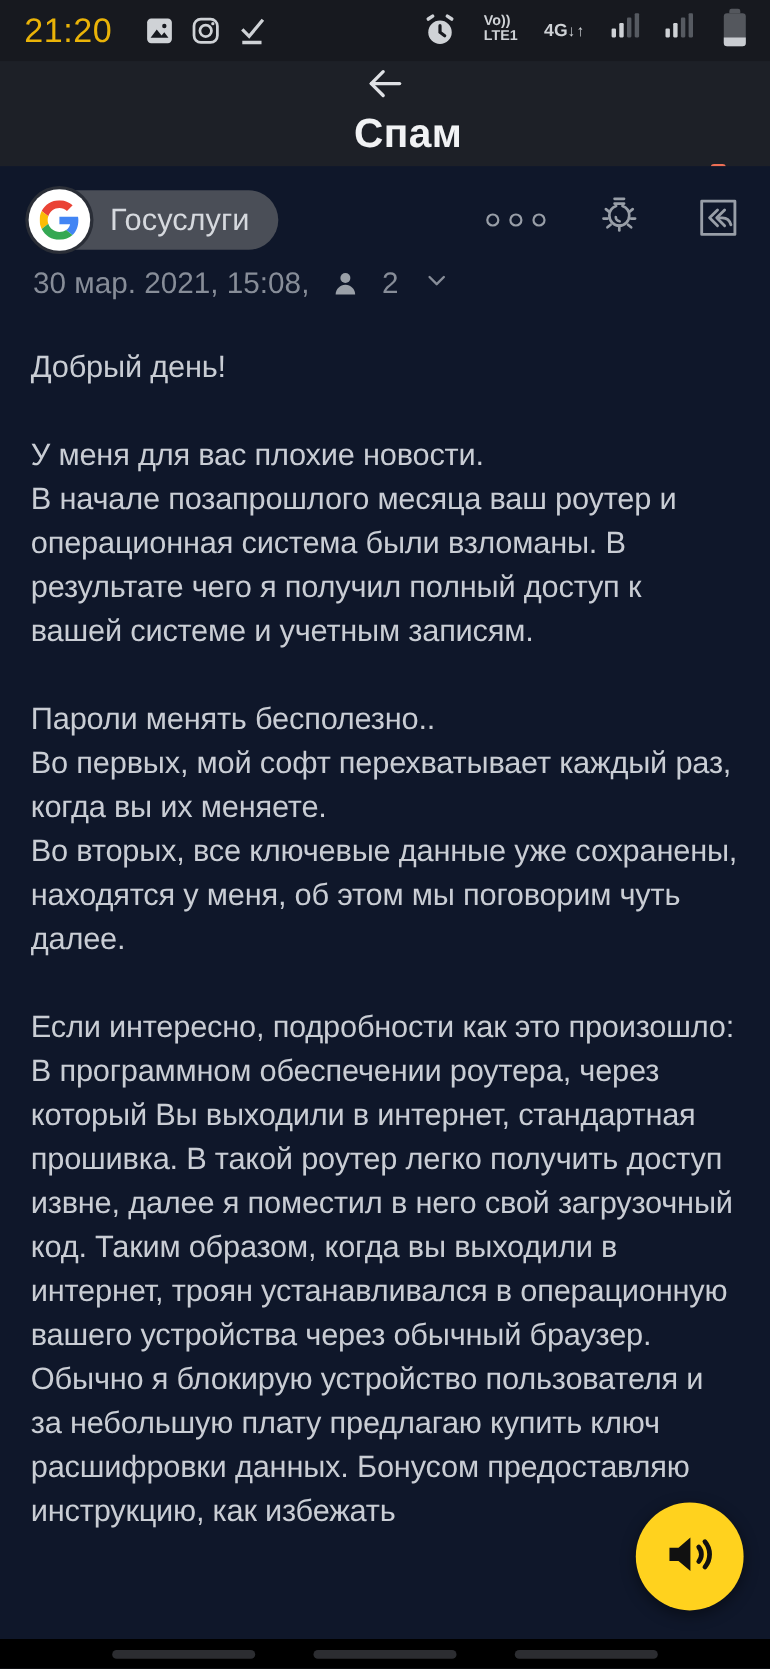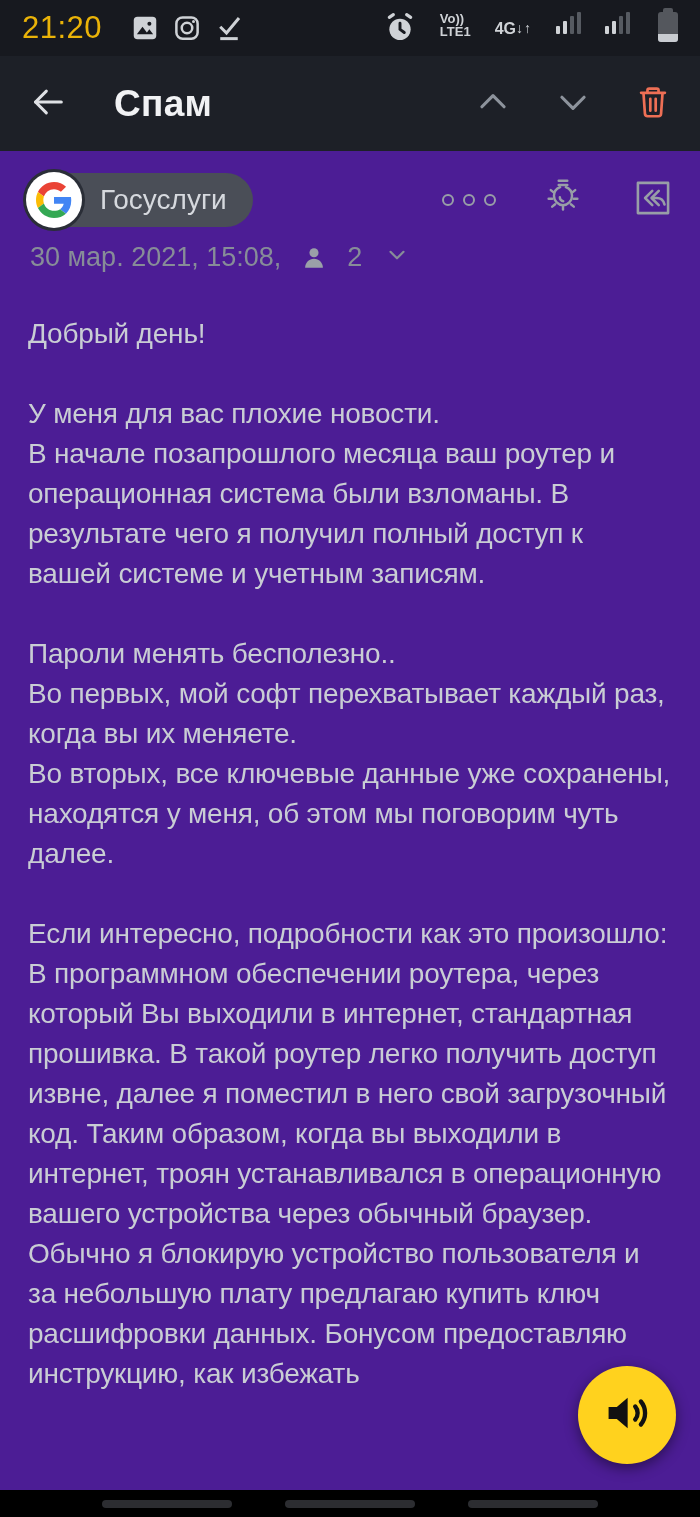--- a/index.html
+++ b/index.html
@@ -24,28 +24,28 @@
   .net4g .arrows{font-size:14px;letter-spacing:1px;}
   .sig{display:flex;align-items:flex-end;gap:3px;height:22px;}
   .sig i{display:block;width:4px;border-radius:1px;background:#cfd2d6;}
   .sig i.dim{background:#565a61;}
   .battery{position:relative;width:20px;height:30px;border-radius:3px;background:#54575d;margin-left:4px;}
   .battery:before{content:"";position:absolute;top:-4px;left:5px;width:10px;height:4px;border-radius:2px 2px 0 0;background:#54575d;}
   .battery .lvl{position:absolute;bottom:0;left:0;right:0;height:8px;background:#c9ccd1;border-radius:0 0 3px 3px;}
   
   .toolbar{
     position:absolute;top:56px;left:0;right:0;height:95px;
-    background:#1d2027;display:flex;align-items:center;padding:0 24px;
+    background:#1d2027;display:flex;align-items:center;padding:0 24px;flex-direction:column;
   }
   .back-btn{width:48px;height:48px;display:flex;align-items:center;justify-content:center;}
   .toolbar-title{color:#f1f2f4;font-size:37px;font-weight:bold;margin-left:42px;letter-spacing:.3px;}
   .toolbar-actions{margin-left:auto;display:flex;align-items:center;gap:34px;}
   .tb-btn{width:46px;height:46px;display:flex;align-items:center;justify-content:center;}
   
-  .content{position:absolute;top:151px;left:0;right:0;bottom:27px;background:#4c1d95;overflow:hidden;}
+  .content{position:absolute;top:151px;left:0;right:0;bottom:27px;background:#0f172a;overflow:hidden;}
   .sender-row{display:flex;align-items:center;padding:22px 24px 0 30px;}
   .sender-chip{position:relative;display:flex;align-items:center;height:54px;background:#4a4e57;border-radius:27px;padding:0 26px 0 70px;}
   .avatar{position:absolute;left:-4px;top:-1px;width:56px;height:56px;border-radius:50%;background:#fff;display:flex;align-items:center;justify-content:center;box-shadow:0 0 0 3px #2a2e37;}
   .sender-name{color:#d6d9de;font-size:28px;}
   .sender-actions{margin-left:auto;display:flex;align-items:center;gap:44px;}
   .dots{display:flex;gap:9px;}
   .dots i{display:block;width:12px;height:12px;border:2.5px solid #989ea7;border-radius:50%;}
   .meta-row{display:flex;align-items:center;gap:20px;padding:14px 0 0 30px;color:#878d98;font-size:27px;}
   .meta-row .chev{margin-left:2px;}
   .body-text{

